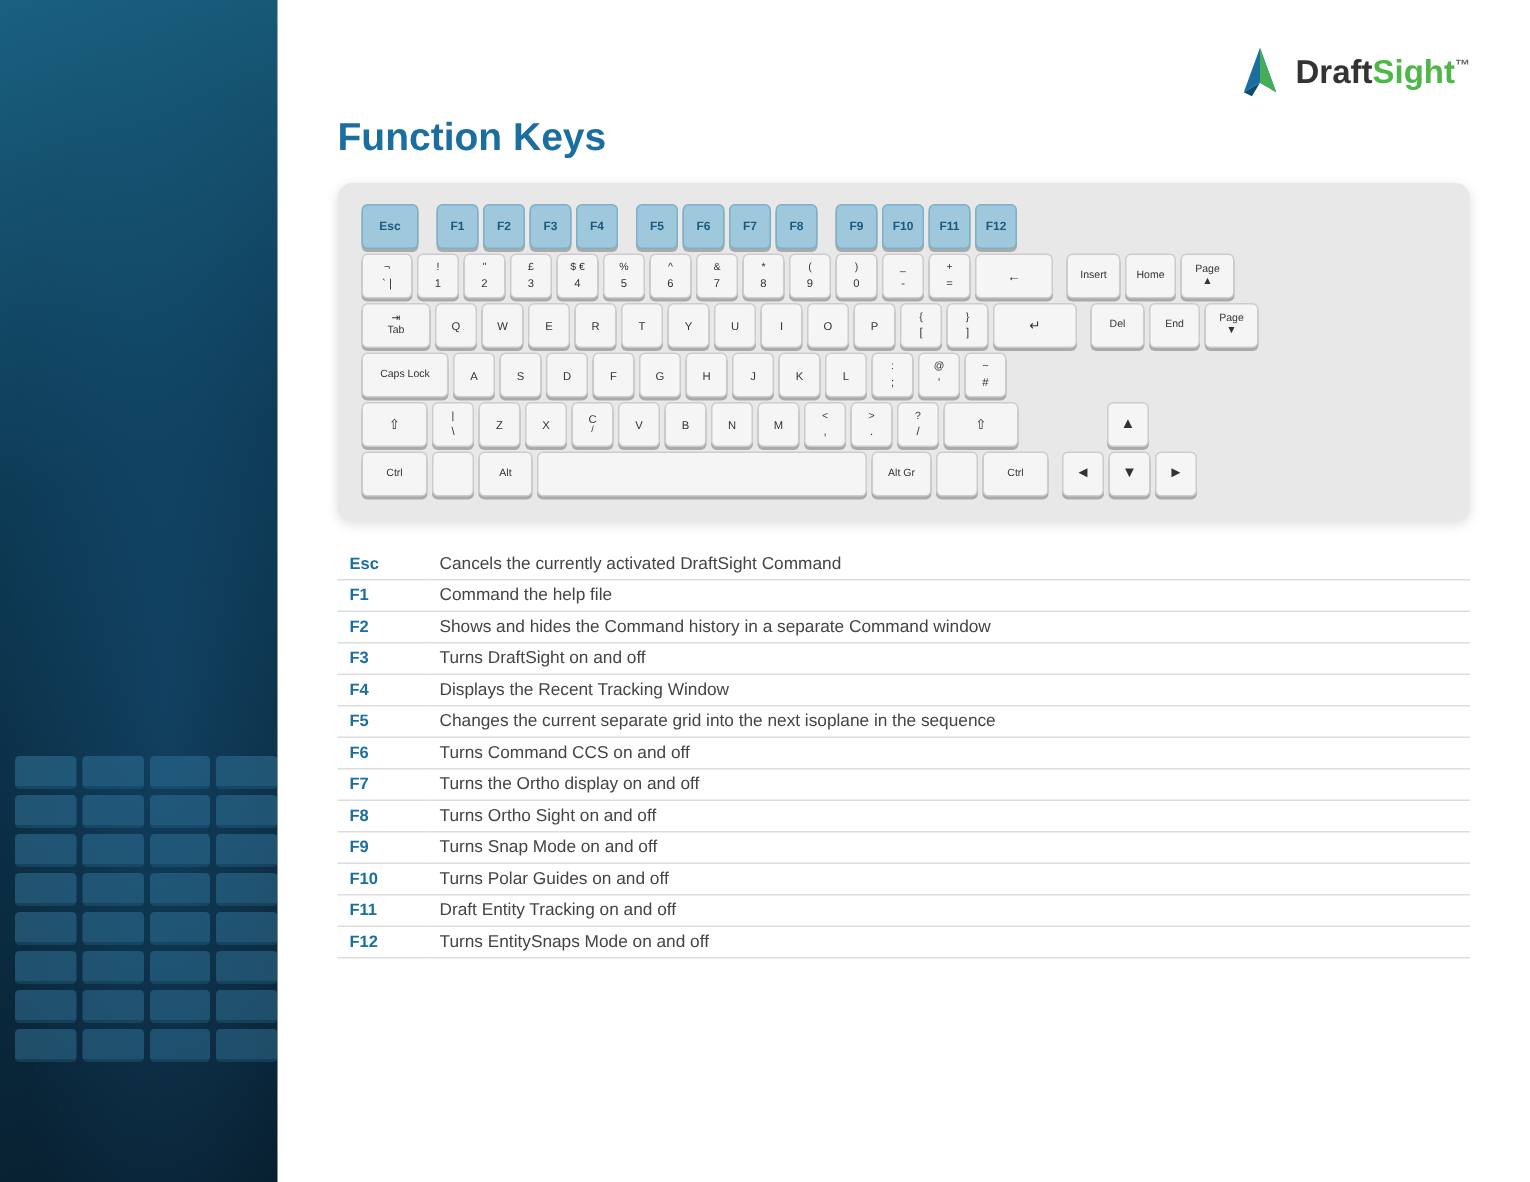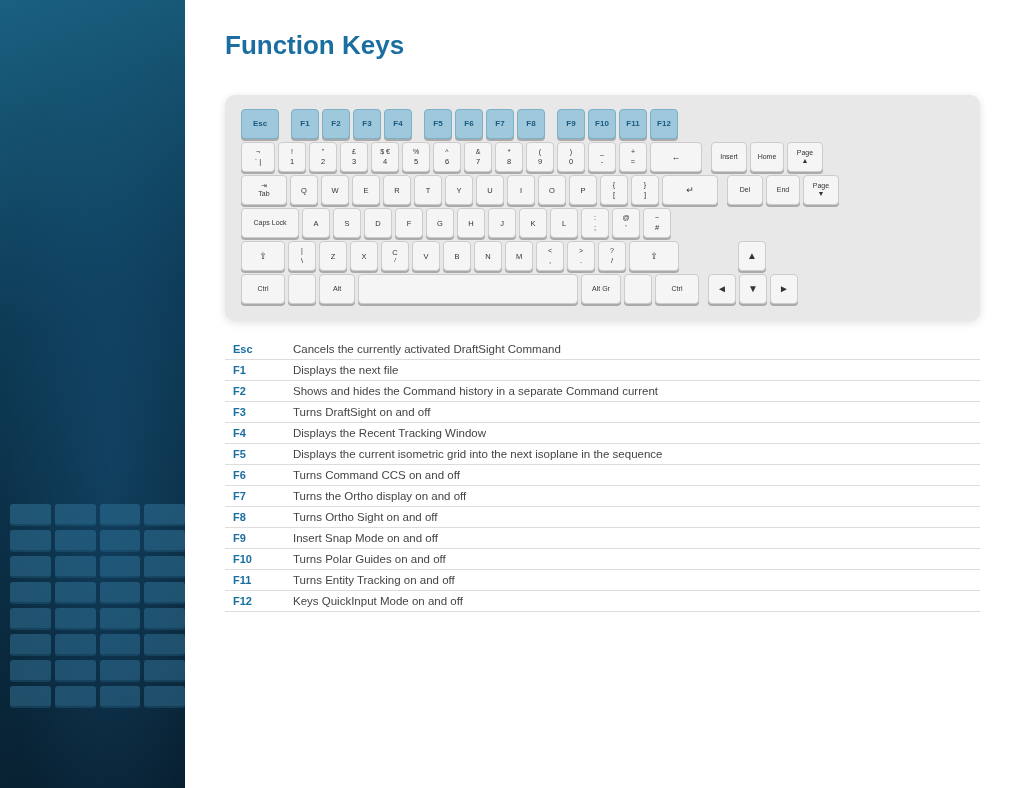--- a/index.html
+++ b/index.html
@@ -67,21 +67,21 @@
     .logo-icon {
       width: 36px;
       height: 36px;
     }
 
     
     .page-title {
       font-size: 26px;
       font-weight: bold;
       color: #1a6fa0;
-      margin-bottom: 34px;
+      margin-bottom: 15px;
     }
 
     
     .keyboard-container {
       background: #e8e8e8;
       border-radius: 10px;
       padding: 14px 16px;
       margin-bottom: 18px;
       box-shadow: 0 2px 8px rgba(0,0,0,0.12);
     }
@@ -203,20 +203,33 @@
       <div class="sidebar-key"></div>
     <div class="sidebar-key"></div>
       <div class="sidebar-key"></div>
       <div class="sidebar-key"></div>
       <div class="sidebar-key"></div>
   </div>
 </div>
 
 <div class="main">
 
+  <div class="logo-area">
+    <div class="logo">
+
+      <svg class="logo-icon" viewBox="0 0 40 40" xmlns="http://www.w3.org/2000/svg">
+        <polygon points="20,2 8,35 20,28 32,35" fill="#1a6fa0"></polygon>
+        <polygon points="20,28 32,35 20,2" fill="#4db848" opacity="0.85"></polygon>
+        <polygon points="8,35 20,28 14,38" fill="#0d4a70"></polygon>
+      </svg>
+      <div style="font-size:22px;font-weight:bold;color:#333;">
+        <span style="color:#333;">Draft</span><span style="color:#4db848;">Sight</span><span style="font-size:10px;vertical-align:super;color:#666;">™</span>
+      </div>
+    </div>
+  </div>
 
   <div class="page-title">Function Keys</div>
 
   <div class="keyboard-container">
 
     <div class="kb-row">
       <div class="key fn-key" style="min-width:38px;font-size:8px;">Esc</div>
       <div class="kb-gap"></div>
 
       <div class="key fn-key">F1</div>
@@ -404,62 +417,62 @@
   </div>
 
   <table class="fn-table">
     <tbody id="fn-table-body">
     <tr>
           <td>Esc</td>
           <td>Cancels the currently activated DraftSight Command</td>
         </tr>
         <tr>
           <td>F1</td>
-          <td>Displays the next file</td>
+          <td>Command the help file</td>
         </tr>
         <tr>
           <td>F2</td>
-          <td>Shows and hides the Command history in a separate Command current</td>
+          <td>Shows and hides the Command history in a separate Command window</td>
         </tr>
         <tr>
           <td>F3</td>
           <td>Turns DraftSight on and off</td>
         </tr>
         <tr>
           <td>F4</td>
           <td>Displays the Recent Tracking Window</td>
         </tr>
         <tr>
           <td>F5</td>
-          <td>Displays the current isometric grid into the next isoplane in the sequence</td>
+          <td>Changes the current separate grid into the next isoplane in the sequence</td>
         </tr>
         <tr>
           <td>F6</td>
           <td>Turns Command CCS on and off</td>
         </tr>
         <tr>
           <td>F7</td>
           <td>Turns the Ortho display on and off</td>
         </tr>
         <tr>
           <td>F8</td>
           <td>Turns Ortho Sight on and off</td>
         </tr>
         <tr>
           <td>F9</td>
-          <td>Insert Snap Mode on and off</td>
+          <td>Turns Snap Mode on and off</td>
         </tr>
         <tr>
           <td>F10</td>
           <td>Turns Polar Guides on and off</td>
         </tr>
         <tr>
           <td>F11</td>
-          <td>Turns Entity Tracking on and off</td>
+          <td>Draft Entity Tracking on and off</td>
         </tr>
         <tr>
           <td>F12</td>
-          <td>Keys QuickInput Mode on and off</td>
+          <td>Turns EntitySnaps Mode on and off</td>
         </tr>
       </tbody>
   </table>
 
 </div>
 
 </body></html>

